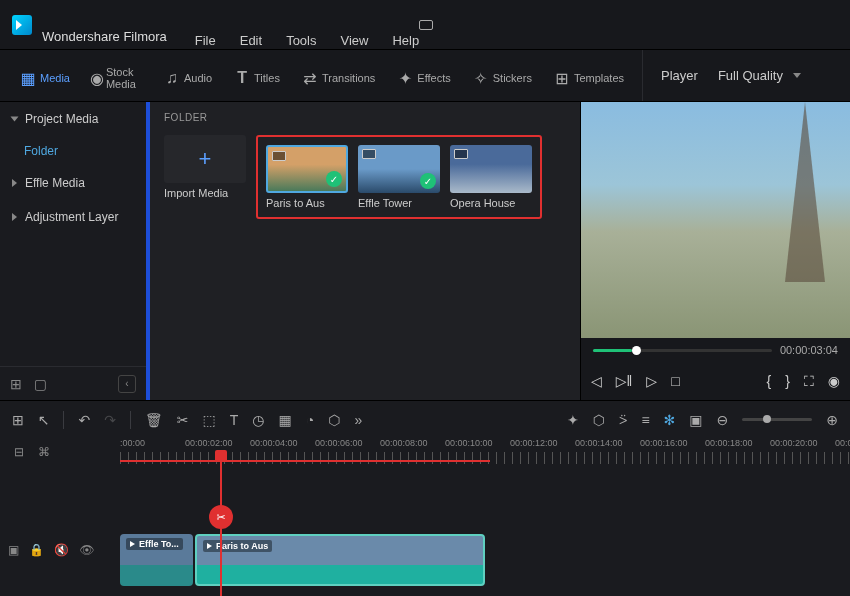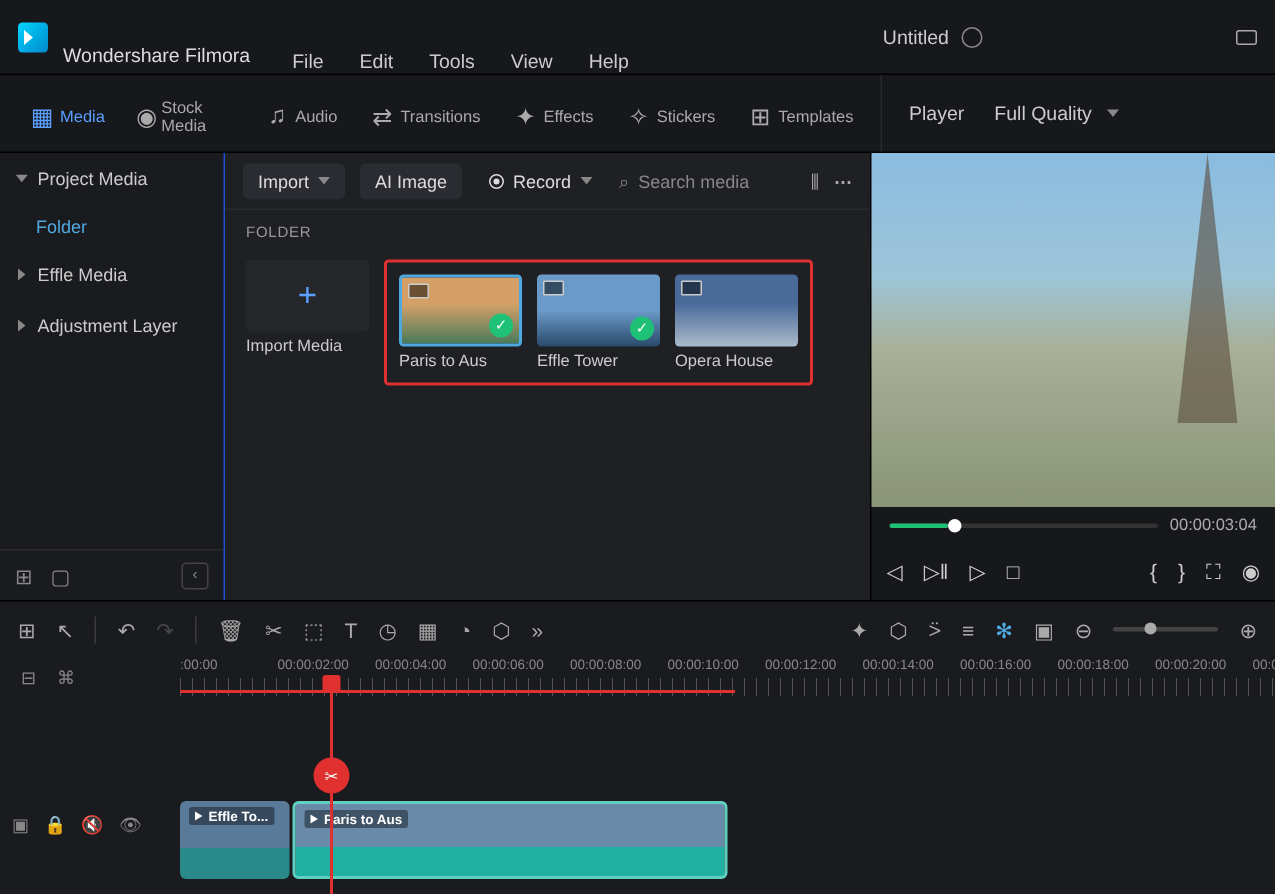--- a/index.html
+++ b/index.html
@@ -26,21 +26,21 @@
     .tab-icon { width: 20px; height: 20px; display: flex; align-items: center; justify-content: center; font-size: 16px; }
     .player-section { margin-left: auto; display: flex; align-items: center; gap: 20px; padding: 0 18px; border-left: 1px solid #2a2b30; width: 270px; text-align: center; }
     .player-label { color: #ccc; font-size: 13px; }
     .quality-drop { display: flex; align-items: center; gap: 10px; color: #ccc; font-size: 13px; }
     .chev-down { width: 0; height: 0; border-left: 4px solid transparent; border-right: 4px solid transparent; border-top: 5px solid #888; }
     
     
     .content { display: flex; height: 298px; }
     
     
-    .sidebar { width: 150px; background: #1a1b1f; border-right: 1px solid #1d4ed8; display: flex; flex-direction: column; }
+    .sidebar { width: 150px; background: #1a1b1f; border-right: 4px solid #1d4ed8; display: flex; flex-direction: column; }
     .side-item { height: 34px; display: flex; align-items: center; padding: 0 12px; gap: 8px; cursor: pointer; color: #ccc; font-size: 12px; }
     .side-item.head { font-weight: 500; }
     .tri { width: 0; height: 0; border-top: 4px solid transparent; border-bottom: 4px solid transparent; border-left: 5px solid #888; }
     .tri.down { transform: rotate(90deg); }
     .folder-sub { padding-left: 24px; color: #4fa8e0; height: 30px; display: flex; align-items: center; font-size: 12px; }
     .sidebar-bottom { margin-top: auto; height: 34px; display: flex; align-items: center; padding: 0 10px; gap: 12px; border-top: 1px solid #2a2b30; }
     .sidebar-bottom .icon-sm { color: #888; font-size: 14px; cursor: pointer; }
     .side-collapse { margin-left: auto; width: 18px; height: 18px; border: 1px solid #444; border-radius: 3px; display: flex; align-items: center; justify-content: center; color: #888; font-size: 10px; }
     
     
@@ -128,42 +128,42 @@
 <div class="titlebar">
   <div class="logo"></div>
   <div class="app-title">Wondershare Filmora</div>
   <div class="menu-items">
     <span>File</span>
     <span>Edit</span>
     <span>Tools</span>
     <span>View</span>
     <span>Help</span>
   </div>
-  <div class="title-center">
-    <span>Untitled</span>
-    <div class="sync-icon"></div>
-  </div>
   <div class="window-icon"></div>
 </div>
 
 <div class="toolbar">
   <div class="tool-tabs">
     <div class="tool-tab active">
         <span class="tab-icon icon-media"></span>
         <span>Media</span>
       </div>
     <div class="tool-tab">
         <span class="tab-icon icon-stock"></span>
         <span>Stock Media</span>
       </div>
     <div class="tool-tab">
         <span class="tab-icon icon-audio"></span>
         <span>Audio</span>
       </div>
     <div class="tool-tab">
+        <span class="tab-icon icon-titles"></span>
+        <span>Titles</span>
+      </div>
+    <div class="tool-tab">
         <span class="tab-icon icon-trans"></span>
         <span>Transitions</span>
       </div>
     <div class="tool-tab">
         <span class="tab-icon icon-effects"></span>
         <span>Effects</span>
       </div>
     <div class="tool-tab">
         <span class="tab-icon icon-stickers"></span>
         <span>Stickers</span>
@@ -201,38 +201,20 @@
       <span>Adjustment Layer</span>
     </div>
     <div class="sidebar-bottom">
       <span class="icon-sm">⊞</span>
       <span class="icon-sm">▢</span>
       <div class="side-collapse">‹</div>
     </div>
   </div>
 
   <div class="media-panel">
-    <div class="media-toolbar">
-      <div class="btn-import">
-        <span>Import</span>
-        <div class="chev-down"></div>
-      </div>
-      <div class="btn-ai"><span>AI Image</span></div>
-      <div class="btn-record">
-        <div class="rec-dot"></div>
-        <span>Record</span>
-        <div class="chev-down"></div>
-      </div>
-      <div class="search-box">
-        <span>⌕</span>
-        <span>Search media</span>
-      </div>
-      <span class="filter-icon">⫼</span>
-      <span class="dots-icon">⋯</span>
-    </div>
     <div class="folder-label">FOLDER</div>
     <div class="media-grid">
       <div class="media-item">
         <div class="thumb import">+</div>
         <div class="media-name">Import Media</div>
       </div>
       <div class="highlight-box">
         <div class="media-item">
           <div class="thumb selected" style="background:linear-gradient(180deg,#d4a068 40%,#4a7a5a 100%)">
             <div class="mini-icon"></div>

